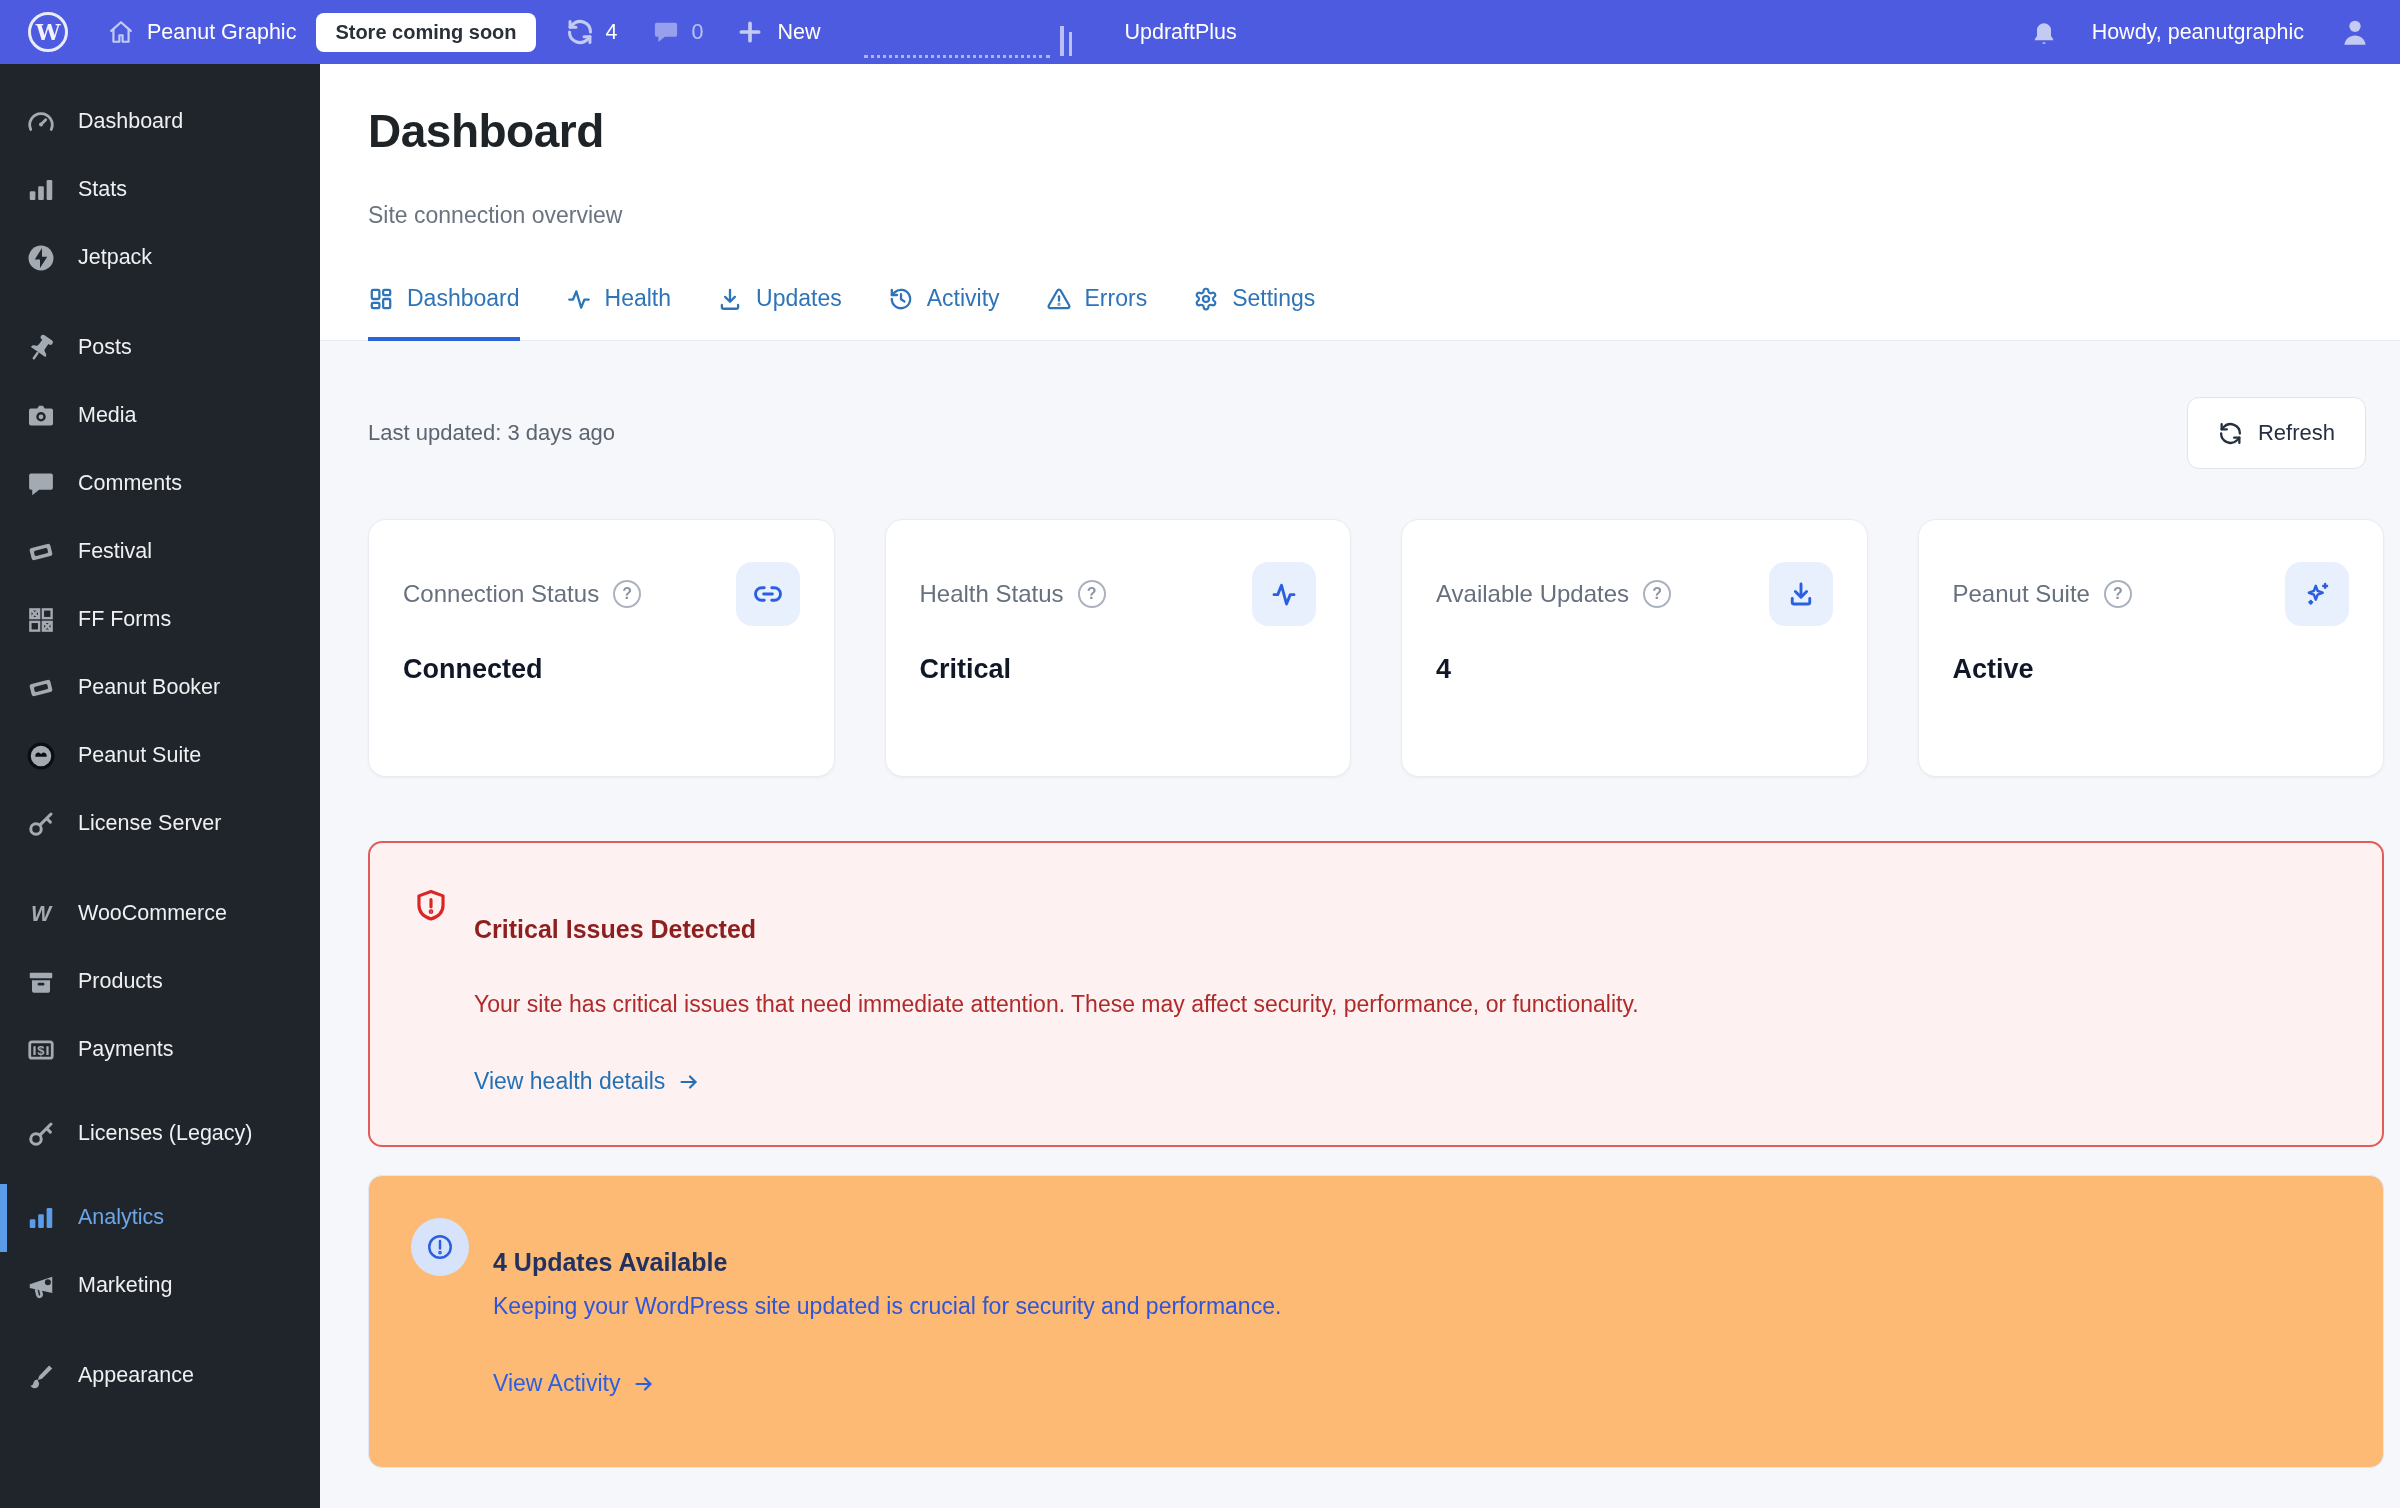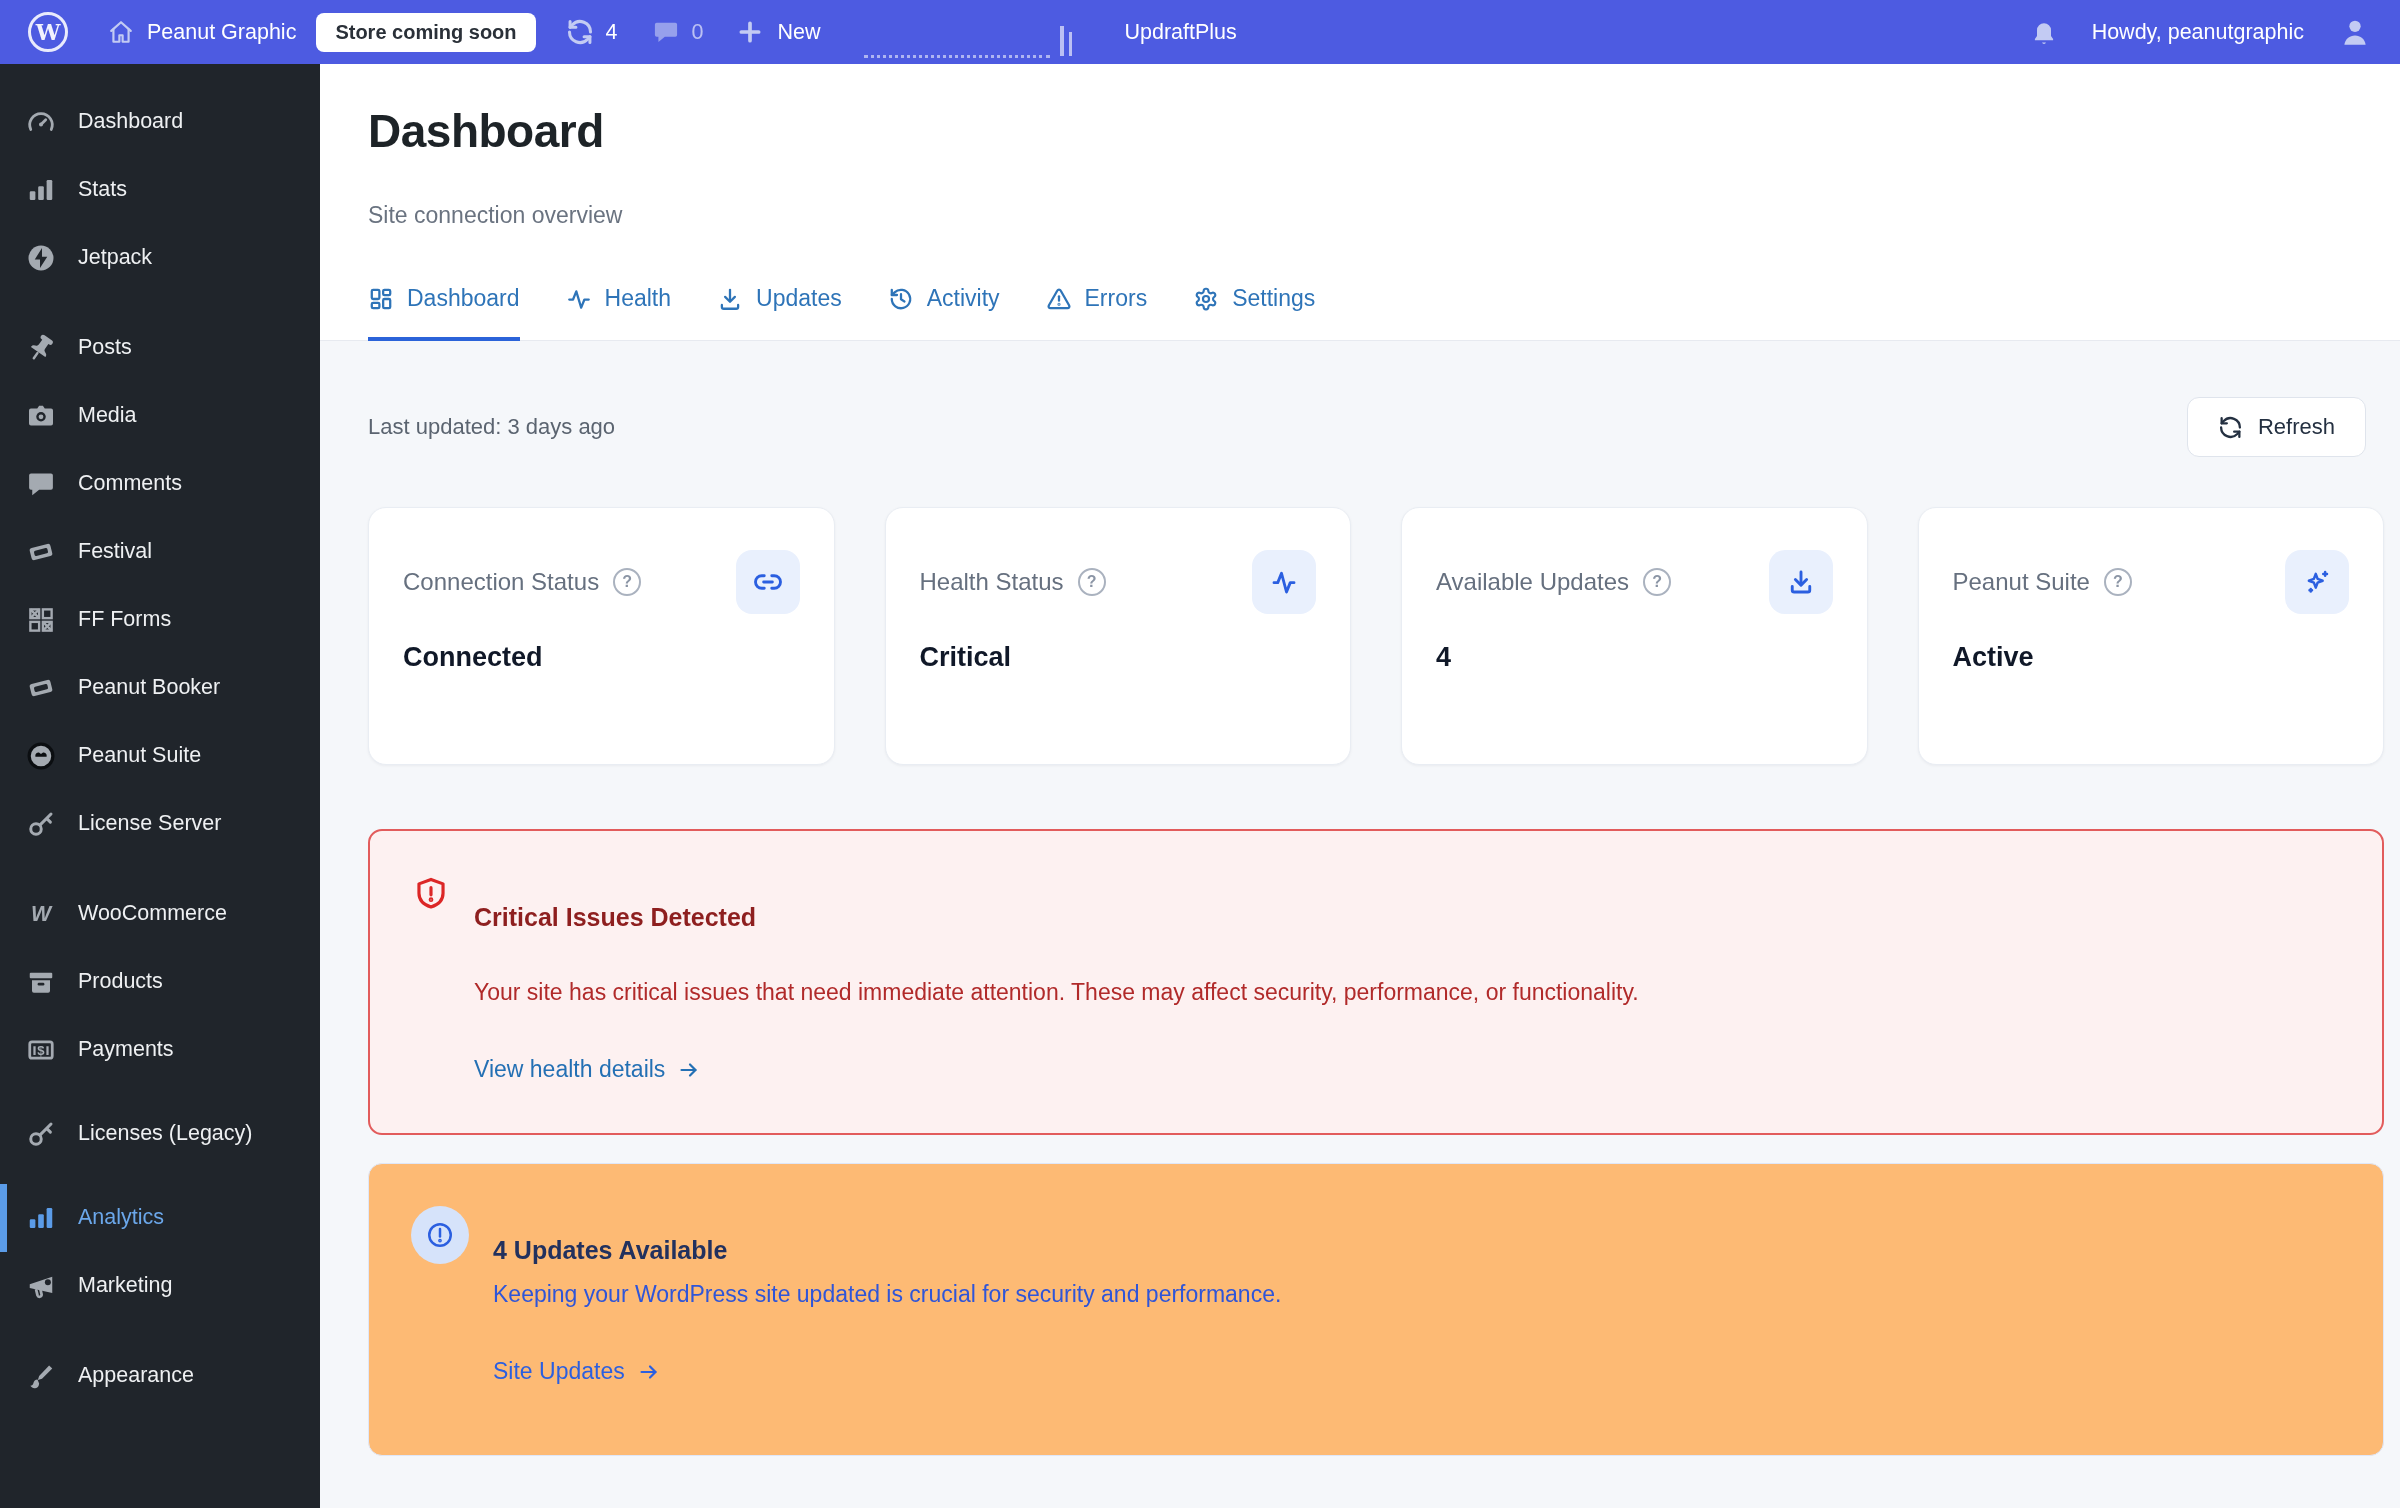--- a/index.html
+++ b/index.html
@@ -81,21 +81,21 @@
     cursor: pointer; margin-bottom: -1px;
   }
   .tab.active { border-bottom-color: #2b63d9; }
   .tab .tic { color: #2e74b8; }
 
   .content { flex: 1; background: #f5f7fa; padding: 56px 16px 0 48px; }
 
   .content-top { display: flex; justify-content: space-between; align-items: center; }
   .last-updated { font-size: 22px; color: #5b6470; }
   .refresh-btn {
-    display: flex; align-items: center; gap: 15px; height: 60px; padding: 0 30px; margin-right: 18px;
+    display: flex; align-items: center; gap: 15px; height: 72px; padding: 0 30px; margin-right: 18px;
     background: #fff; border: 1.5px solid #dfe4ec; border-radius: 12px;
     font-size: 22px; font-weight: 500; color: #243041; cursor: pointer;
     font-family: inherit;
   }
 
   
   .cards { margin-top: 50px; display: grid; grid-template-columns: repeat(4, 1fr); gap: 50px; }
   .card {
     background: #fff; border: 1px solid #e9edf3; border-radius: 18px; height: 258px;
     padding: 42px 34px 0 34px; box-shadow: 0 1px 3px rgba(16,24,40,.05);
@@ -601,21 +601,21 @@
                 <circle cx="12" cy="12" r="8.6"></circle>
                 <path d="M12 7.2v6"></path>
                 <circle cx="12" cy="16.4" r="0.5" fill="currentColor"></circle>
               </svg>
             </span>
         </span>
         <div class="alert-text">
           <div class="alert-title">4 Updates Available</div>
           <div class="alert-body">Keeping your WordPress site updated is crucial for security and performance.</div>
           <div class="alert-link">
-            <span>Site Updates</span>
+            <span>View Activity</span>
             <span>
                 <svg width="24" height="24" viewBox="0 0 24 24" fill="none" stroke="currentColor" stroke-width="2.2" stroke-linecap="round" stroke-linejoin="round">
                   <path d="M4.5 12h14"></path>
                   <path d="M13 6.5l5.5 5.5-5.5 5.5"></path>
                 </svg>
               </span>
           </div>
         </div>
       </div>
 

